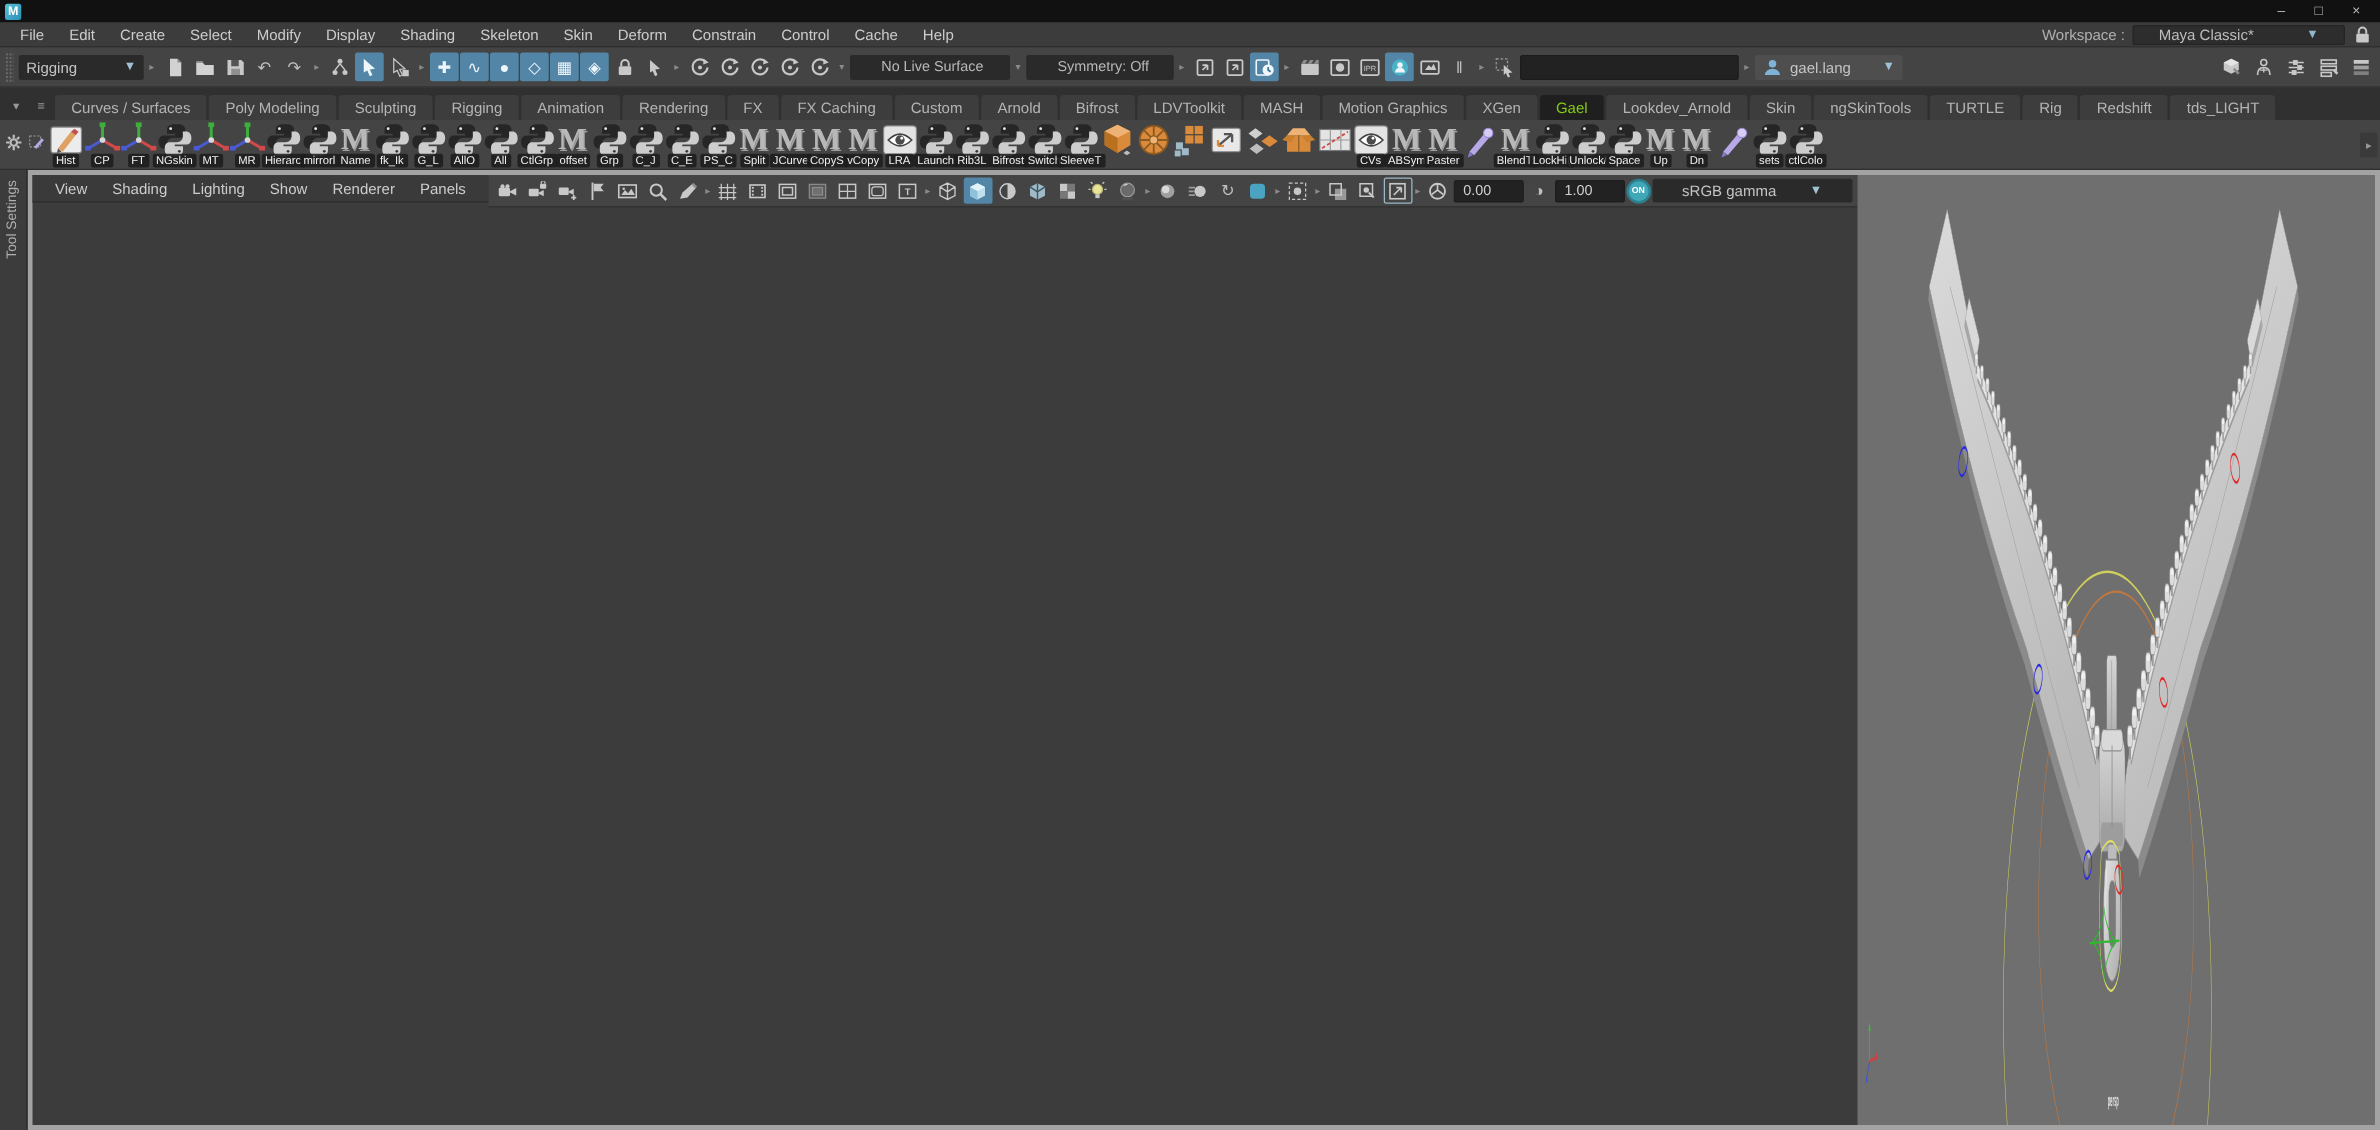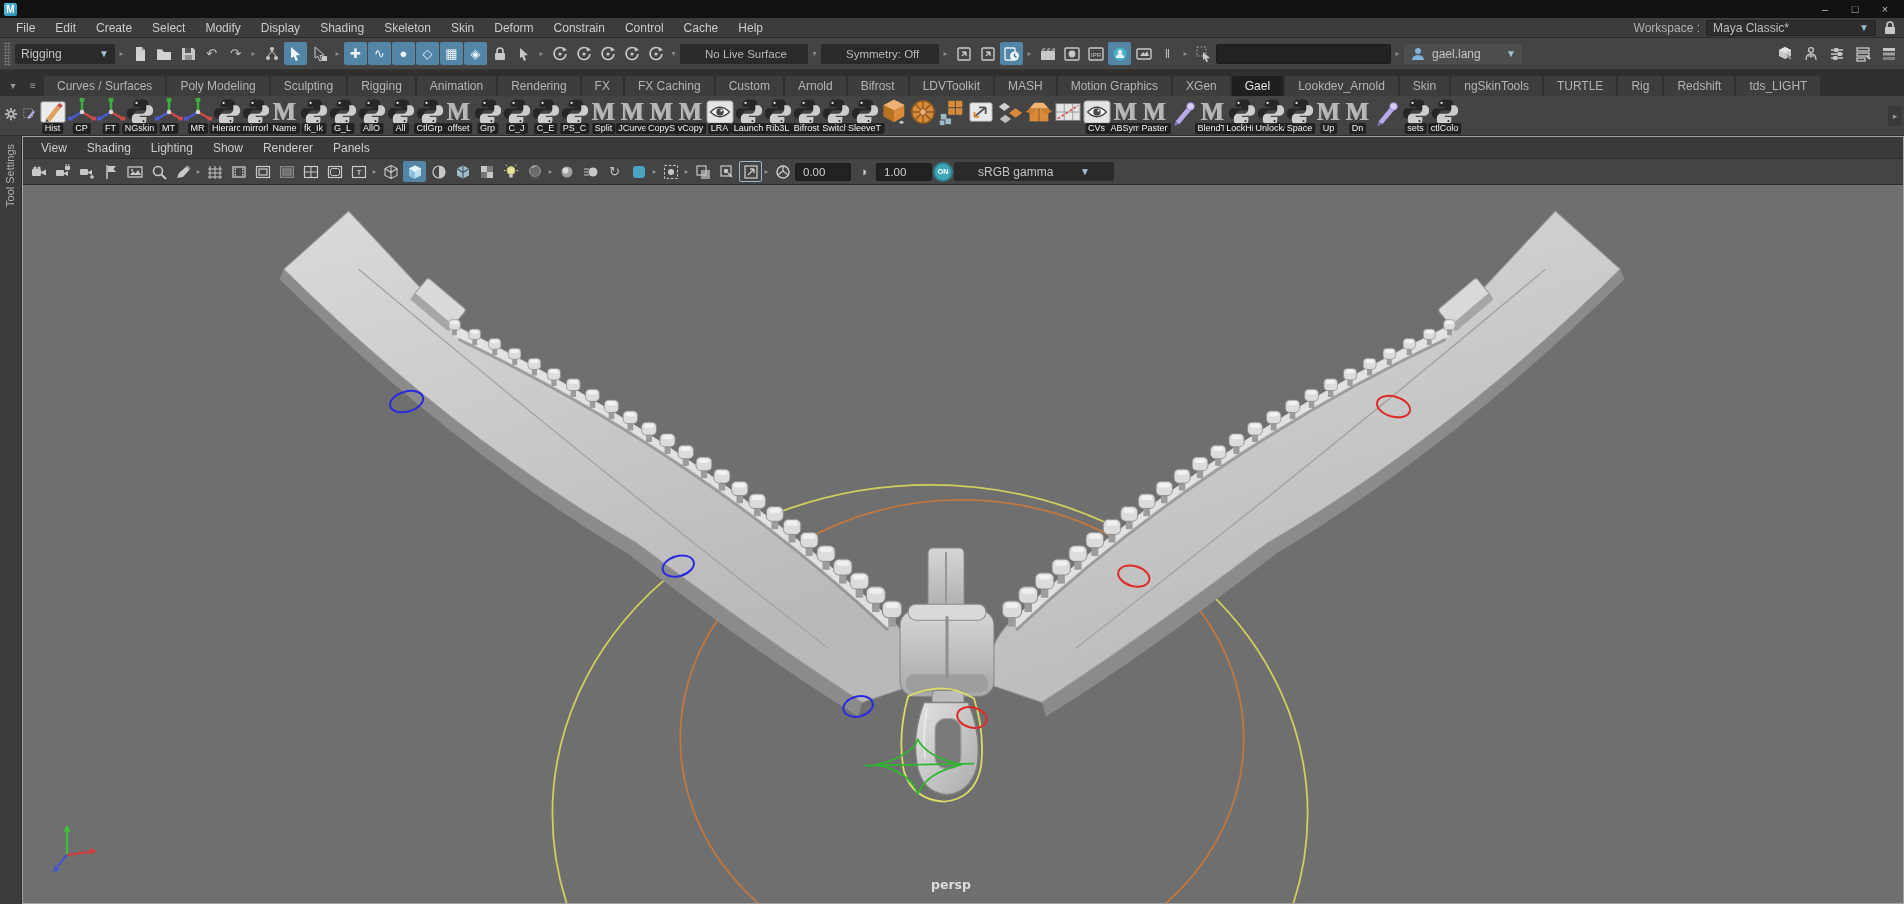--- a/index.html
+++ b/index.html
@@ -15,21 +15,21 @@
   .title-text{font-size:11.5px;color:#c2c2c2;white-space:nowrap}
   .win-controls{margin-left:auto;display:flex}
   .win-btn{width:30px;height:18px;display:flex;align-items:center;justify-content:center;color:#bbb;font-size:11px}
 
   
   .menubar{height:20px;background:#3c3c3c;border-bottom:1px solid #2b2b2b;display:flex;align-items:center;padding:0 6px;flex:none}
   .menu-item{padding:2px 10px;color:#cccccc;font-size:12px;white-space:nowrap;cursor:default}
   .workspace{margin-left:auto;display:flex;align-items:center;gap:6px}
   .workspace-label{color:#b0b0b0}
   .workspace-select{width:170px;height:16px;background:#2d2d2d;border:1px solid #242424;border-radius:2px;
-    display:flex;align-items:center;padding:0 6px;color:#bdbdbd}
+    display:flex;align-items:center;padding:0 20px;color:#bdbdbd}
   .workspace-select .arrow{margin-left:auto;color:#8fb8cc;font-size:10px}
   .icon-14{width:16px;height:14px;display:inline-flex;align-items:center;justify-content:center}
 
   
   .statusline{height:32px;background:#444;border-bottom:1px solid #333;display:flex;align-items:center;padding:0 4px;flex:none;gap:1px}
   .grip{width:7px;height:24px;margin-right:3px;
     background-image:radial-gradient(circle,#6a6a6a 1px,transparent 1.2px);background-size:3px 3px}
   .sl-sep{width:7px;height:24px;margin:0 2px;display:flex;align-items:center;justify-content:center;color:#8a8a8a;font-size:8px}
   .dropdown{height:20px;background:#2a2a2a;border-radius:2px;display:flex;align-items:center;padding:0 6px;gap:6px;color:#c4c4c4}
   .dropdown .arrow{color:#9fc2d4;font-size:10px;margin-left:auto}
@@ -43,40 +43,40 @@
     color:#b8b8b8;font-size:11.5px;white-space:nowrap}
   .sl-input{width:175px;height:20px;background:#222;border:1px solid #1c1c1c;border-radius:2px;color:#ccc;padding:0 6px;font-size:11.5px}
   .user-dd{width:118px;background:#4e4e4e}
   .right-icons{margin-left:auto;display:flex;gap:3px}
 
   
   .shelftabs{height:26px;background:#303030;display:flex;align-items:flex-end;padding:4px 4px 0 4px;gap:2px;flex:none}
   .shelftab-btn{width:18px;height:18px;display:flex;align-items:center;justify-content:center;color:#9a9a9a;font-size:10px;margin-bottom:2px}
   .shelf-tab{height:20px;padding:3px 13px 4px 13px;background:#3d3d3d;color:#b4b4b4;font-size:12px;
     border-radius:3px 3px 0 0;white-space:nowrap}
-  .shelf-tab.active{background:#1f1f1f;color:#e5e5e5}
+  .shelf-tab.active{background:#1f1f1f;color:#84cc16}
 
   
   .shelf{height:40px;background:#444;border-bottom:1px solid #2e2e2e;display:flex;align-items:flex-start;padding:1px 0 0 2px;flex:none;position:relative}
   .shelf-gutter{width:36px;display:flex;align-items:center;justify-content:center;gap:2px;height:34px}
   .shelf-gutter .icon-14 svg{width:14px;height:14px}
   .shelf-item{width:29px;height:38px;position:relative;display:flex;justify-content:center;flex:none}
   .shelf-icon{width:30px;height:30px;margin-top:0}
   .shelf-icon svg{width:30px;height:30px}
   .shelf-label{position:absolute;bottom:1px;left:50%;transform:translateX(-50%);font-size:9px;line-height:11px;
     background:rgba(28,28,28,.88);color:#f0f0f0;padding:0 3px;border-radius:2px;white-space:nowrap;z-index:2}
   .shelf-overflow{position:absolute;right:2px;top:10px;width:14px;height:20px;background:#3a3a3a;border-radius:2px;
     display:flex;align-items:center;justify-content:center;color:#999;font-size:9px}
 
   
   .main{flex:1;display:flex;min-height:0}
   .left-strip{width:22px;background:#3c3c3c;border-right:1px solid #2a2a2a;flex:none;position:relative}
   .left-strip .vlabel{position:absolute;top:8px;left:4px;writing-mode:vertical-rl;transform:rotate(180deg);
     font-size:11px;color:#b0b0b0;white-space:nowrap}
-  .panel{flex:1;display:flex;flex-direction:column;min-width:0;border:1px solid #a3a3a3}
+  .panel{flex:1;display:flex;flex-direction:row;min-width:0;border:4px solid #a3a3a3}
   .panel-menubar{height:22px;background:#3a3a3a;border-bottom:1px solid #2c2c2c;display:flex;align-items:center;padding:0 8px;flex:none}
   .pm-item{padding:2px 10px;font-size:12px;color:#cccccc;white-space:nowrap}
   .panel-toolbar{height:26px;background:#444;border-bottom:1px solid #2c2c2c;display:flex;align-items:center;padding:0 4px;gap:1px;flex:none}
   .pt-icon{width:23px;height:21px;border-radius:2px;display:flex;align-items:center;justify-content:center;color:#c0c0c0;font-size:13px}
   .pt-icon svg{width:16px;height:16px}
   .pt-icon.active{background:#5285a6;color:#eef6fa}
   .pt-icon.boxed{border:1px solid #9ab8c8}
   .pt-sep{width:7px;height:20px;display:flex;align-items:center;justify-content:center;color:#8a8a8a;font-size:8px}
   .pt-field{width:56px;height:18px;background:#222;border:1px solid #1d1d1d;border-radius:2px;color:#cfcfcf;
     font-size:11.5px;display:flex;align-items:center;padding:0 7px}

